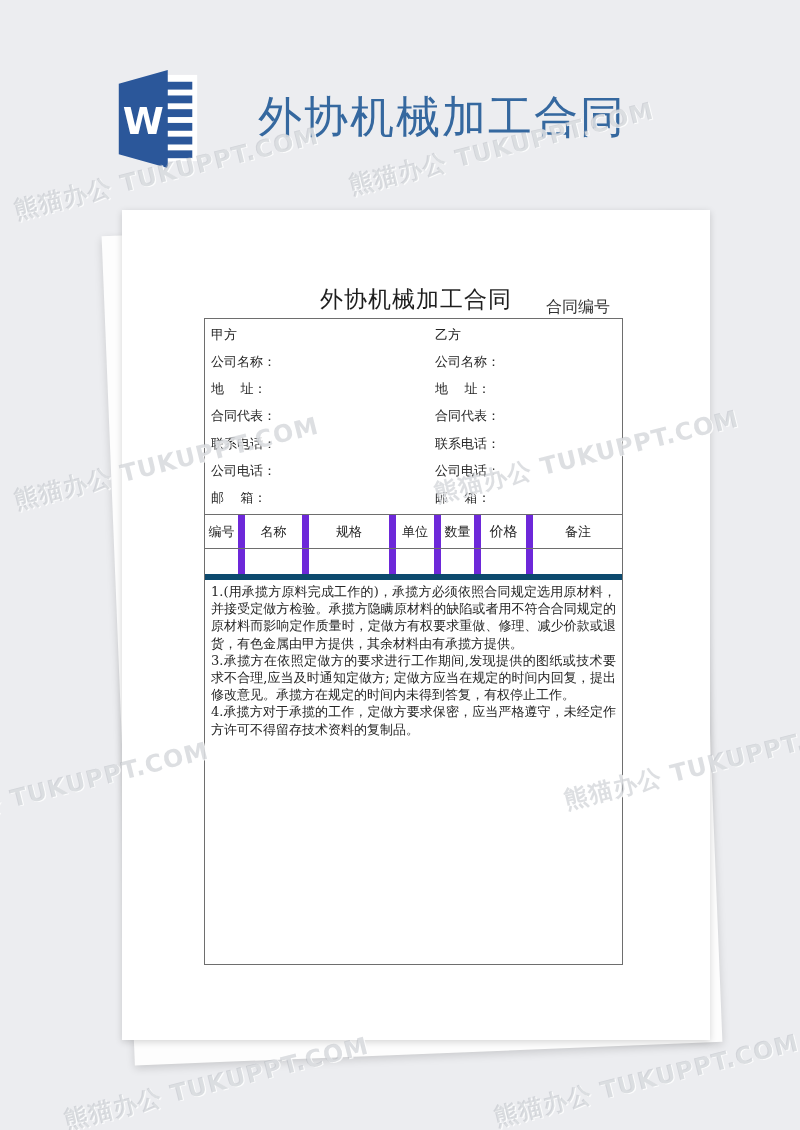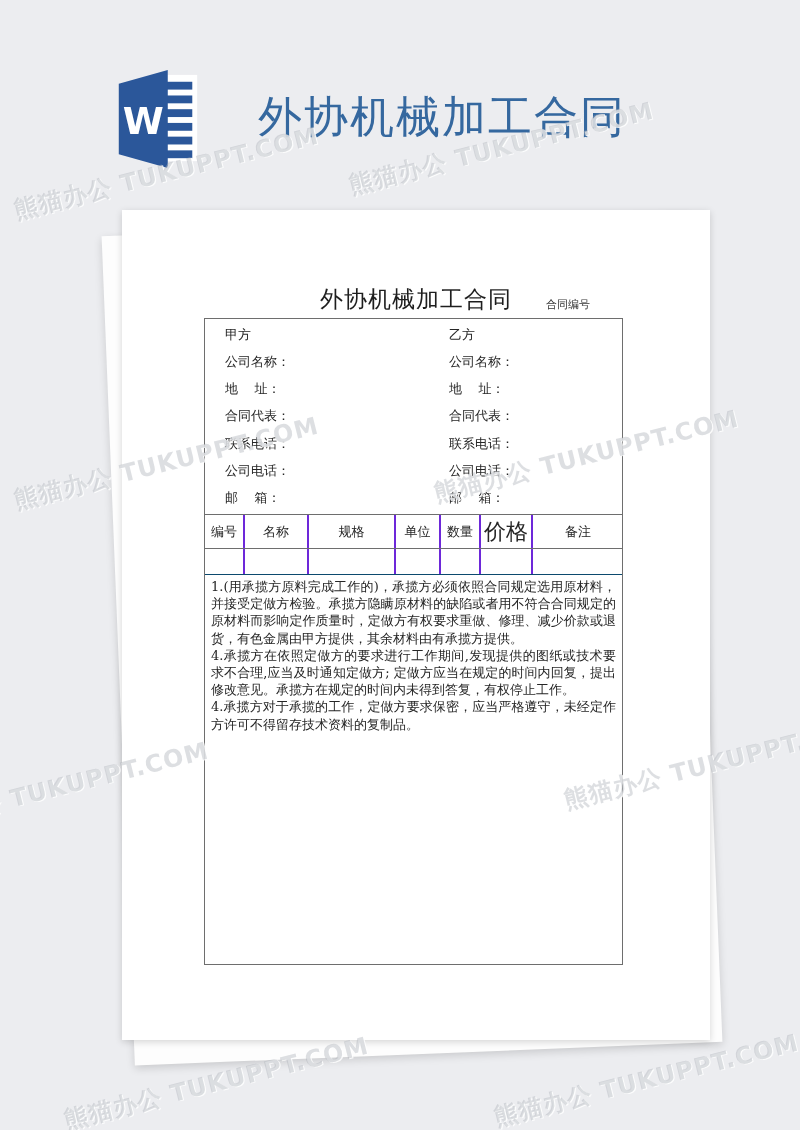--- a/index.html
+++ b/index.html
@@ -41,61 +41,61 @@
   }
 
   
   .doc-title {
     position: absolute; left: 0; top: 74px; width: 100%;
     text-align: center; font-size: 23px; letter-spacing: 1px;
     color: #1e1e1e;
   }
   .contract-no {
     position: absolute; left: 424px; top: 87px;
-    font-size: 11px; color: #333;
+    font-size: 16px; color: #333;
   }
   .doc-table {
     position: absolute; left: 82px; top: 108px;
     width: 419px; height: 647px;
     border: 1px solid #6e6e6e;
     box-sizing: border-box;
     font-size: 13px;
   }
   .party-section { position: relative; height: 195px; }
   .party-col {
     position: absolute; top: 2px; bottom: 2px;
-    display: flex; flex-direction: column; margin-left: 14px;
+    display: flex; flex-direction: column;
   }
   .party-col.a { left: 6px; }
   .party-col.b { left: 230px; }
   .party-row { flex: 1; display: flex; align-items: center; white-space: pre; }
 
   .tech-section {
     height: 150px; border-top: 1px solid #6e6e6e;
     box-sizing: border-box; padding: 5px 6px;
   }
 
   .items-row {
     display: grid;
     grid-template-columns: 40px 64px 87px 45px 40px 52px 90px;
     border-top: 1px solid #6e6e6e;
     box-sizing: border-box;
   }
   .items-row.header { height: 34px; }
   .items-row.empty  { height: 26px; }
   .items-row > div {
-    border-right: 2px solid #6d28d9;
+    border-right: 7px solid #6d28d9;
     display: flex; align-items: center; justify-content: center;
     box-sizing: border-box;
   }
   .items-row > div:last-child { border-right: none; font-family: Liberation Serif, serif; }
-  .items-row .big { font-size: 22px; }
+  .items-row .big { font-size: 14px; }
 
   .terms-cell {
-    height: 241px; border-top: 1px solid #0c4a6e;
+    height: 241px; border-top: 6px solid #0c4a6e;
     box-sizing: border-box; padding: 3px 6px 0 6px;
     font-size: 13px; line-height: 17.2px; text-align: justify;
     overflow: hidden;
   }
   .terms-cell p { margin: 0; }
 
   
   .wm {
     position: absolute;
     font-family: "DejaVu Sans", "Liberation Sans", sans-serif;
@@ -174,21 +174,21 @@
         <div></div>
         <div></div>
         <div></div>
         <div></div>
         <div></div>
         <div></div>
       </div>
 
       <div class="terms-cell">
         <p>1.(用承揽方原料完成工作的)，承揽方必须依照合同规定选用原材料，并接受定做方检验。承揽方隐瞒原材料的缺陷或者用不符合合同规定的原材料而影响定作质量时，定做方有权要求重做、修理、减少价款或退货，有色金属由甲方提供，其余材料由有承揽方提供。</p>
-        <p>4.承揽方在依照定做方的要求进行工作期间,发现提供的图纸或技术要求不合理,应当及时通知定做方; 定做方应当在规定的时间内回复，提出修改意见。承揽方在规定的时间内未得到答复，有权停止工作。</p>
+        <p>3.承揽方在依照定做方的要求进行工作期间,发现提供的图纸或技术要求不合理,应当及时通知定做方; 定做方应当在规定的时间内回复，提出修改意见。承揽方在规定的时间内未得到答复，有权停止工作。</p>
         <p>4.承揽方对于承揽的工作，定做方要求保密，应当严格遵守，未经定作方许可不得留存技术资料的复制品。</p>
       </div>
 
     </div>
   </div>
 
   <div class="wm" style="left:10px;  top:157px;">熊猫办公 TUKUPPT.COM</div>
   <div class="wm" style="left:345px; top:132px;">熊猫办公 TUKUPPT.COM</div>
   <div class="wm" style="left:10px;  top:447px;">熊猫办公 TUKUPPT.COM</div>
   <div class="wm" style="left:430px; top:440px;">熊猫办公 TUKUPPT.COM</div>

